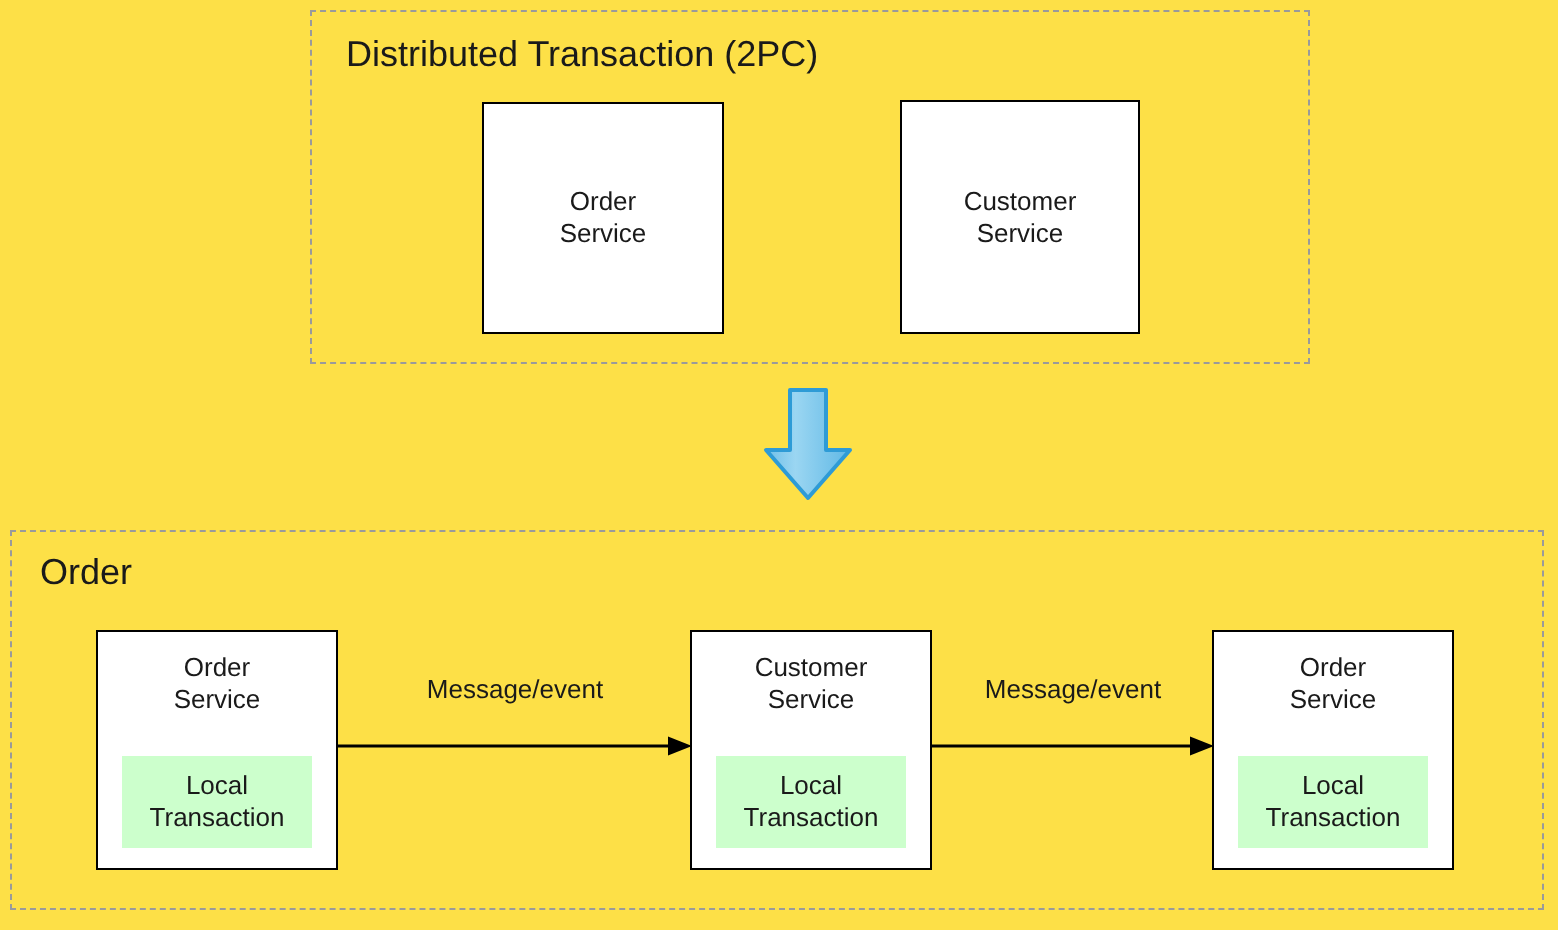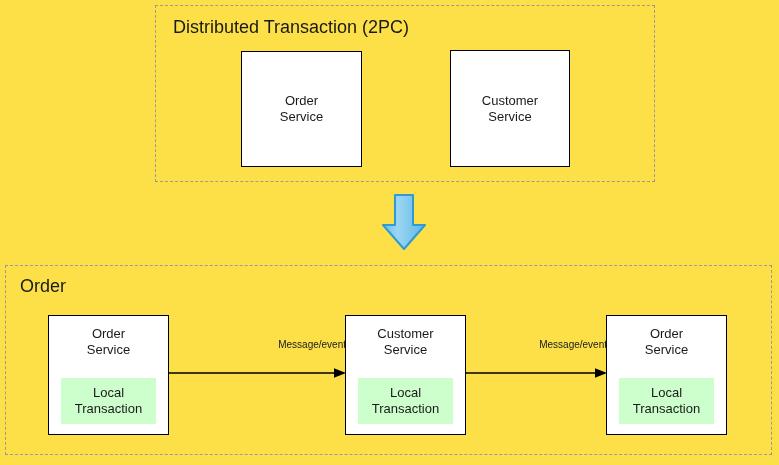--- a/index.html
+++ b/index.html
@@ -138,25 +138,25 @@
   .msg-arrow {
     position: absolute;
     height: 14px;
     top: 366px;
   }
   #msg-arrow-0 { left: 169px; width: 177px; }
   #msg-arrow-1 { left: 466px; width: 141px; }
 
   .msg-label {
     position: absolute;
-    font-size: 10px;
+    font-size: 13px;
     line-height: 16px;
     color: #1a1a1a;
     white-space: nowrap;
-    text-align: right;
+    text-align: center;
     top: 337px;
   }
   #msg-label-0 { left: 169px; width: 177px; }
   #msg-label-1 { left: 466px; width: 141px; }
 </style>
 </head>
 <body>
 
 <div id="canvas">
 

